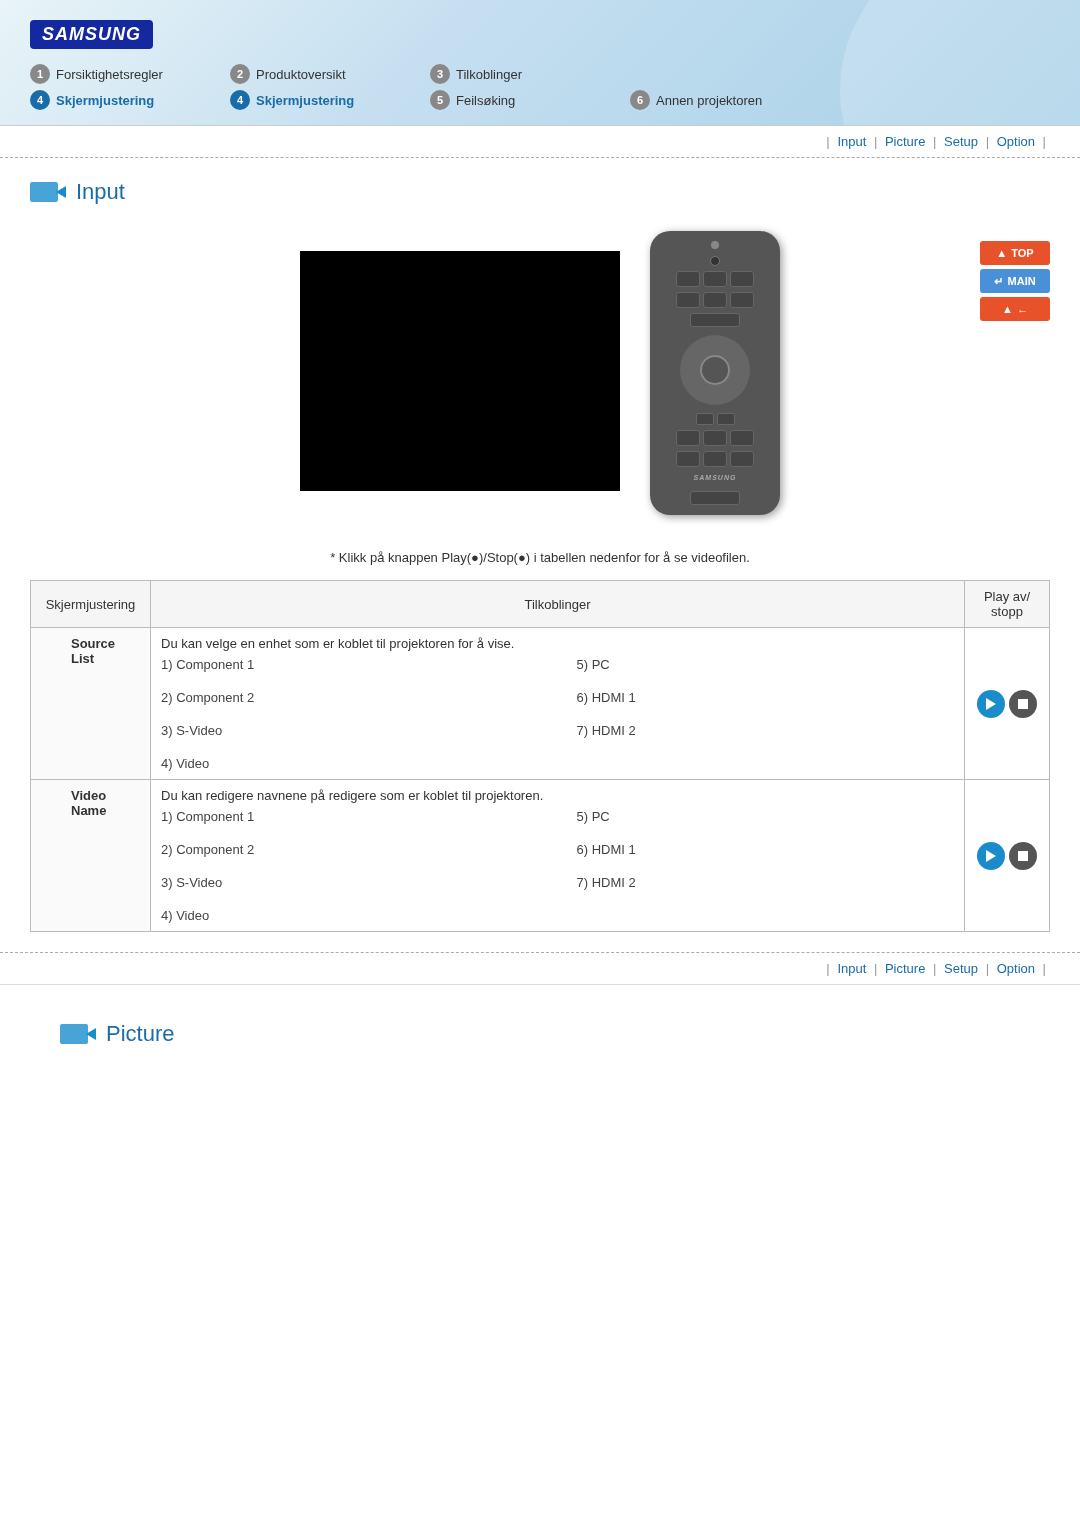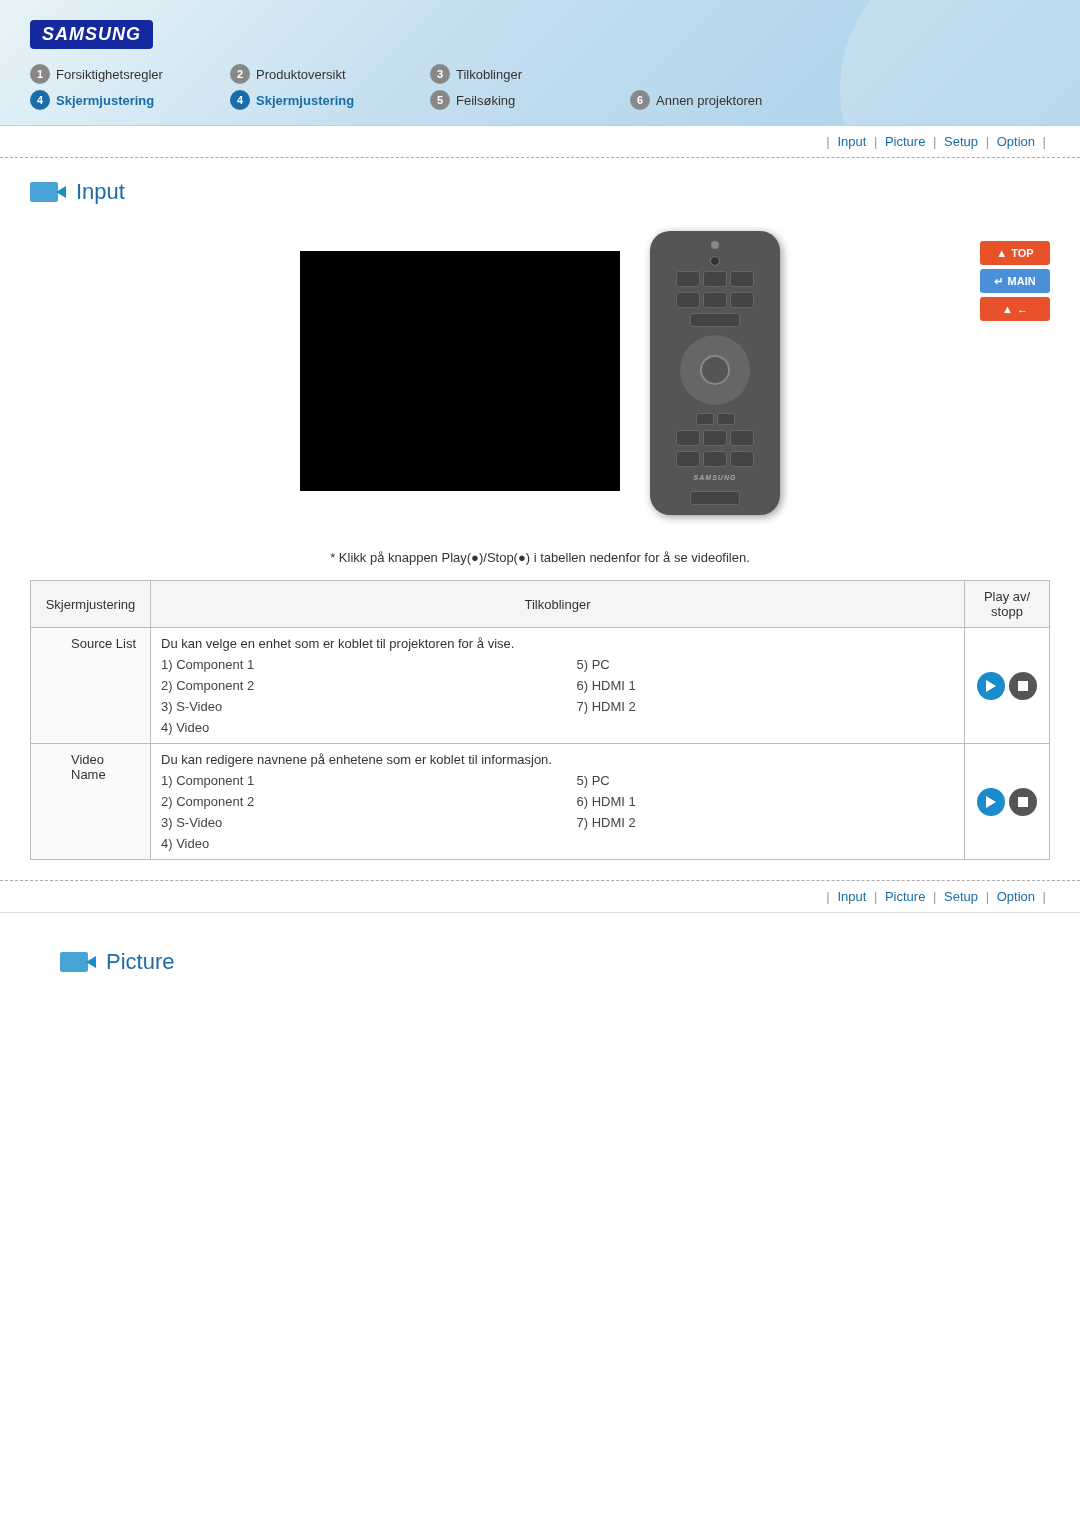--- a/index.html
+++ b/index.html
@@ -254,41 +254,41 @@
       color: #333;
       text-align: center;
     }
     .content-table td {
       border: 1px solid #bbb;
       padding: 8px 12px;
       font-size: 13px;
       vertical-align: top;
     }
     .content-table td.row-label {
-      font-weight: normal;
+      font-weight: bold;
       color: #333;
       width: 120px;
       background: #fafafa;
       padding-left: 40px;
     }
     .content-table td.desc-cell {
       color: #333;
       padding-left: 10px;
     }
     .content-table td.action-cell {
       width: 80px;
       text-align: center;
       vertical-align: middle;
     }
     .item-list {
       list-style: none;
       margin-top: 6px;
       display: grid;
       grid-template-columns: 1fr 1fr;
-      gap: 6px 40px;
+      gap: 18px 40px;
     }
     .item-list li {
       font-size: 13px;
       color: #444;
     }
 
     
     .play-stop-group {
       display: flex;
       gap: 4px;
@@ -492,21 +492,21 @@
                 <rect x="0" y="0" width="10" height="10" fill="#fff"></rect>
               </svg>
           </div>
         </div>
       </td>
     </tr>
 
     <tr>
       <td class="row-label">Video Name</td>
       <td class="desc-cell">
-        <div>Du kan redigere navnene på enhetene som er koblet til informasjon.</div>
+        <div>Du kan redigere navnene på redigere som er koblet til projektoren.</div>
         <ul class="item-list">
           <li>1) Component 1</li>
           <li>5) PC</li>
           <li>2) Component 2</li>
           <li>6) HDMI 1</li>
           <li>3) S-Video</li>
           <li>7) HDMI 2</li>
           <li>4) Video</li>
         </ul>
       </td>

